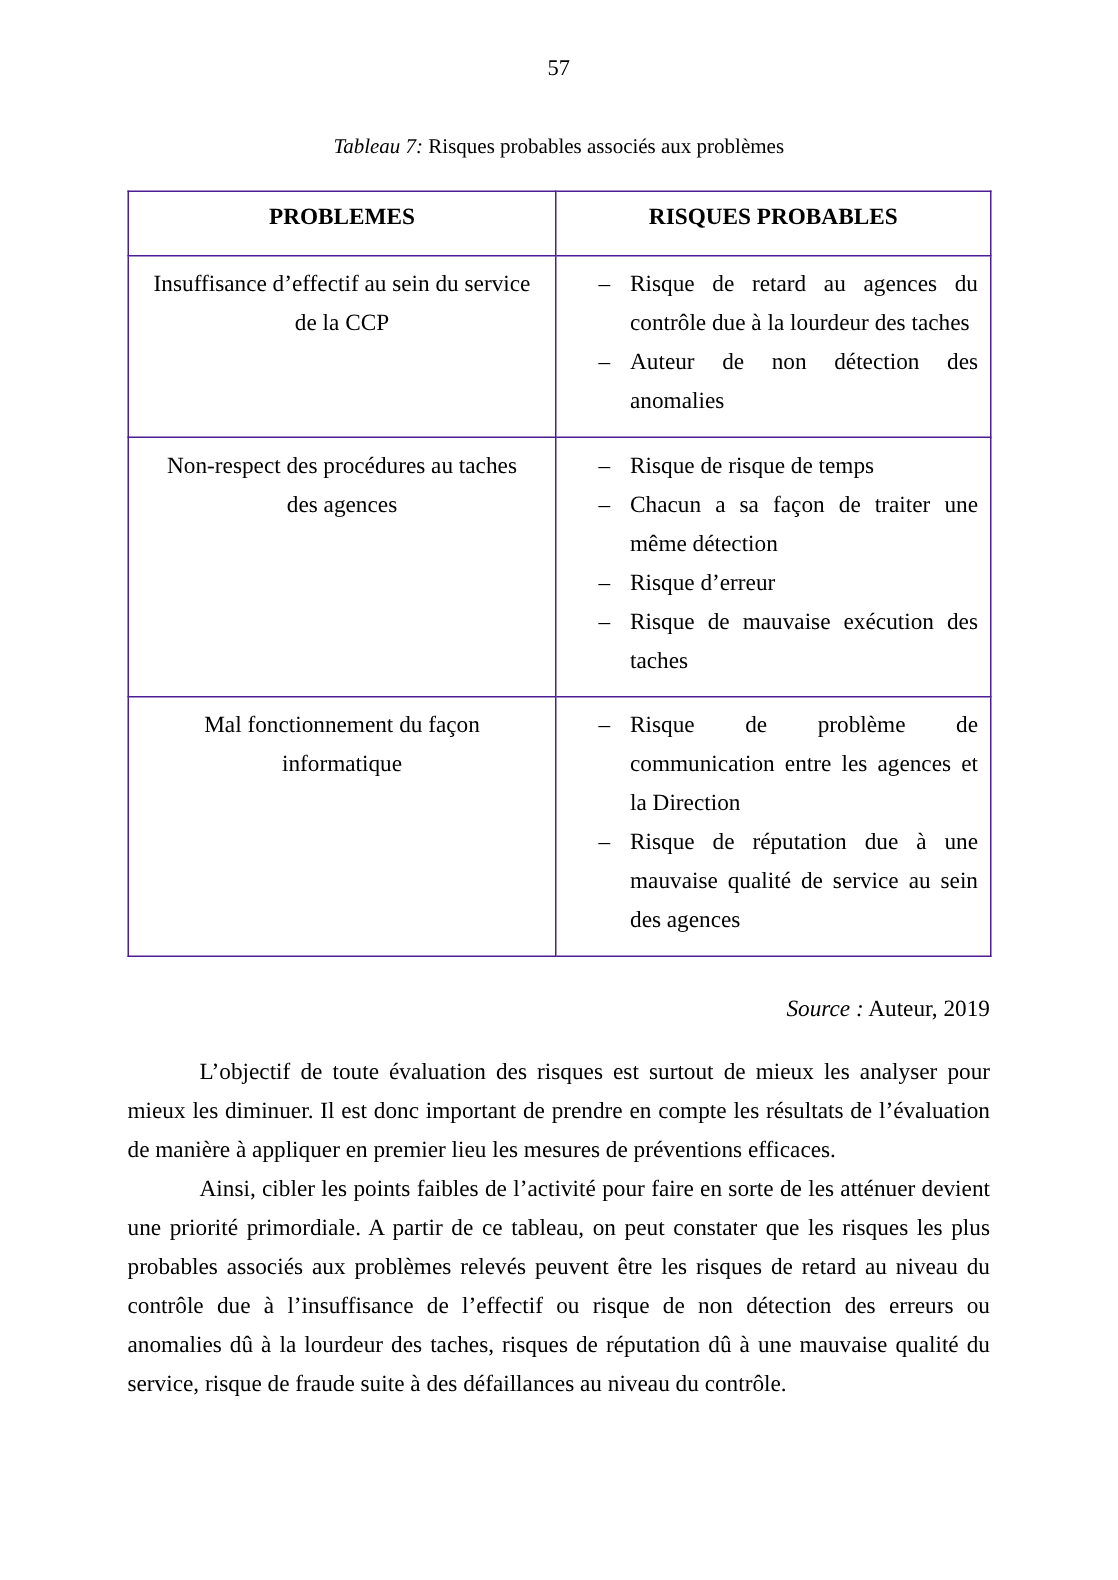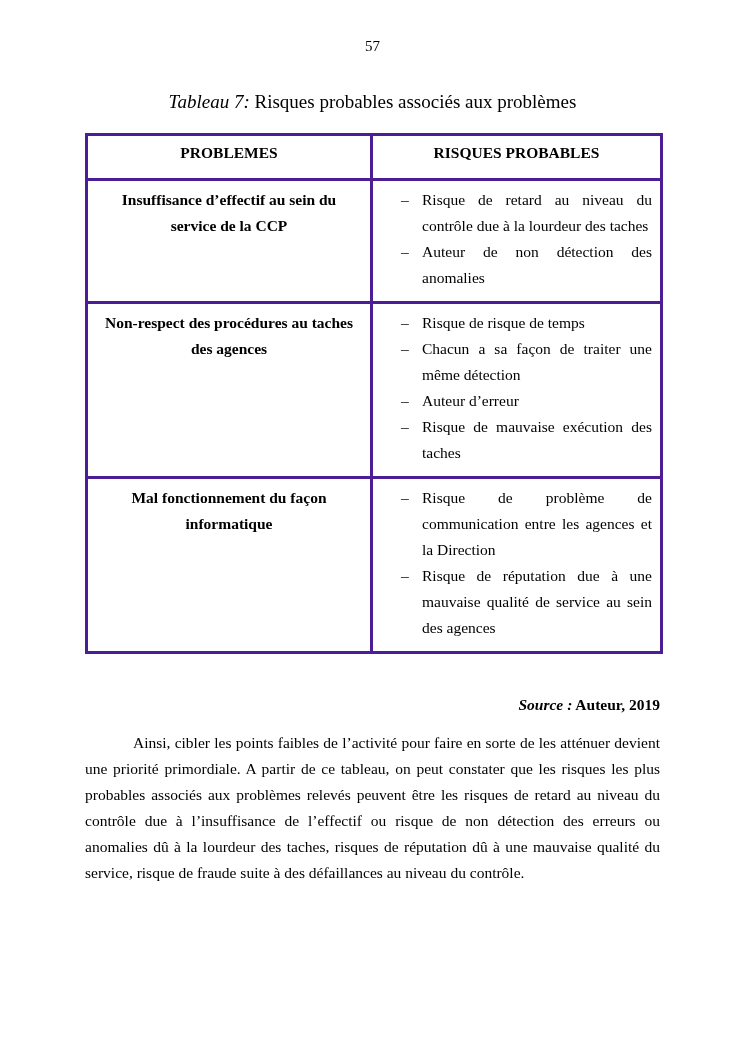--- a/index.html
+++ b/index.html
@@ -15,84 +15,82 @@
     background: #fff;
     padding: 38px 85px 0 85px;
   }
   .page-number {
     text-align: center;
     font-size: 15px;
     margin-bottom: 20px;
   }
   .table-title {
     text-align: center;
-    font-size: 19px;
+    font-size: 14px;
     margin-bottom: 20px;
     margin-top: 36px;
   }
   .italic { font-style: italic; }
 
   table.risks {
     width: 100%;
     border-collapse: collapse;
     table-layout: fixed;
   }
   table.risks th, table.risks td {
-    border: 3px solid #4c1d95;
+    border: 1px solid #4c1d95;
     vertical-align: top;
     font-size: 15.5px;
   }
   table.risks th {
     font-weight: bold;
     text-align: center;
     padding: 8px 8px 16px 8px;
     height: 40px;
   }
   col.c1 { width: 285px; }
   col.c2 { width: 290px; }
   td.problem-cell {
     text-align: center;
     padding: 6px 14px;
     line-height: 26px;
-    font-weight: bold;
   }
   td.risks-cell {
     padding: 6px 8px 10px 28px;
   }
   tr.r1 { height: 117px; }
   tr.r2 { height: 173px; }
   tr.r3 { height: 173px; }
   .risk-item {
     position: relative;
     padding-left: 21px;
     line-height: 26px;
     text-align: justify;
   }
   .risk-item .dash {
     position: absolute;
     left: 0;
     top: 0;
   }
 
   .source-line {
-    margin-top: 38px;
+    margin-top: 22px;
     text-align: right;
     font-size: 15.5px;
     line-height: 26px;
-    font-weight: bold;
   }
 
   .body-text p {
     font-size: 15.5px;
     line-height: 26px;
     text-align: justify;
     text-indent: 48px;
   }
   .body-text p.p1 { margin-top: 16px; }
-  .body-text p.p2 { margin-top: 12px; }
+  .body-text p.p2 { }
 </style>
 </head>
 <body>
 
 <div class="sheet">
 
   <div class="page-number">57</div>
 
   <div class="table-title">
     <span class="italic">Tableau 7:</span><span> Risques probables associés aux problèmes</span>
@@ -108,42 +106,42 @@
         <th>PROBLEMES</th>
         <th>RISQUES PROBABLES</th>
       </tr>
     </thead>
     <tbody>
       <tr class="r1">
         <td class="problem-cell">Insuffisance d’effectif au sein du service de la CCP</td>
         <td class="risks-cell">
           <div class="risk-item">
             <span class="dash">–</span>
-            <span class="risk-text">Risque de retard au niveau du contrôle due à la lourdeur des taches</span>
+            <span class="risk-text">Risque de retard au agences du contrôle due à la lourdeur des taches</span>
           </div>
           <div class="risk-item">
             <span class="dash">–</span>
             <span class="risk-text">Auteur de non détection des anomalies</span>
           </div>
         </td>
       </tr>
       <tr class="r2">
         <td class="problem-cell">Non-respect des procédures au taches des agences</td>
         <td class="risks-cell">
           <div class="risk-item">
             <span class="dash">–</span>
             <span class="risk-text">Risque de risque de temps</span>
           </div>
           <div class="risk-item">
             <span class="dash">–</span>
             <span class="risk-text">Chacun a sa façon de traiter une même détection</span>
           </div>
           <div class="risk-item">
             <span class="dash">–</span>
-            <span class="risk-text">Auteur d’erreur</span>
+            <span class="risk-text">Risque d’erreur</span>
           </div>
           <div class="risk-item">
             <span class="dash">–</span>
             <span class="risk-text">Risque de mauvaise exécution des taches</span>
           </div>
         </td>
       </tr>
       <tr class="r3">
         <td class="problem-cell">Mal fonctionnement du façon informatique</td>
         <td class="risks-cell">
@@ -158,16 +156,17 @@
         </td>
       </tr>
     </tbody>
   </table>
 
   <div class="source-line">
     <span class="italic">Source :</span><span> Auteur, 2019</span>
   </div>
 
   <div class="body-text">
+    <p class="p1">L’objectif de toute évaluation des risques est surtout de mieux les analyser pour mieux les diminuer. Il est donc important de prendre en compte les résultats de l’évaluation de manière à appliquer en premier lieu les mesures de préventions efficaces.</p>
     <p class="p2">Ainsi, cibler les points faibles de l’activité pour faire en sorte de les atténuer devient une priorité primordiale. A partir de ce tableau, on peut constater que les risques les plus probables associés aux problèmes relevés peuvent être les risques de retard au niveau du contrôle due à l’insuffisance de l’effectif ou risque de non détection des erreurs ou anomalies dû à la lourdeur des taches, risques de réputation dû à une mauvaise qualité du service, risque de fraude suite à des défaillances au niveau du contrôle.</p>
   </div>
 
 </div>
 
 </body></html>

